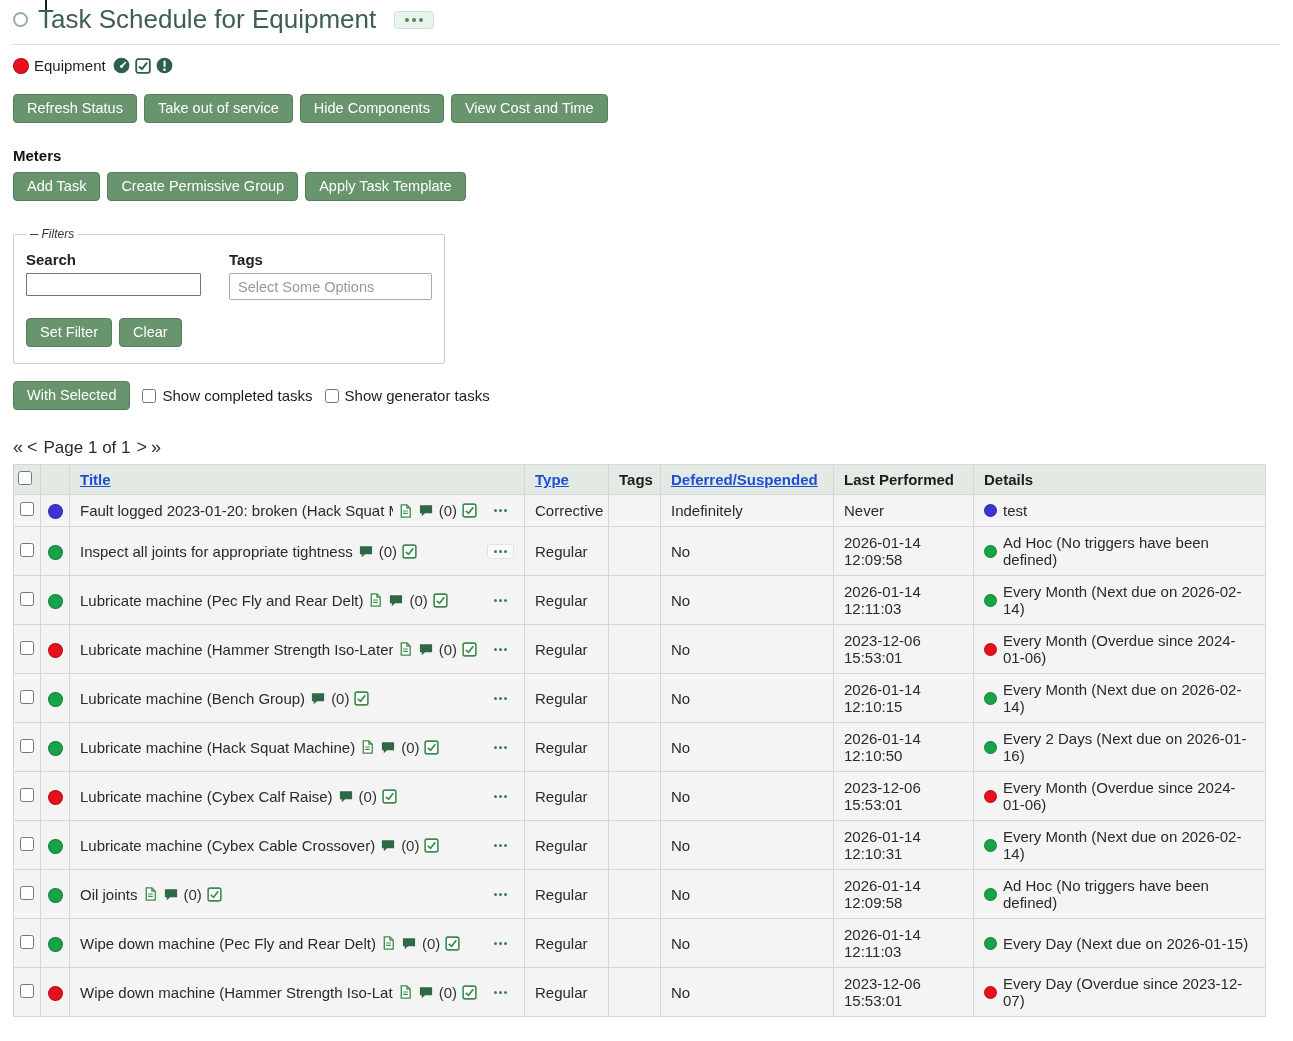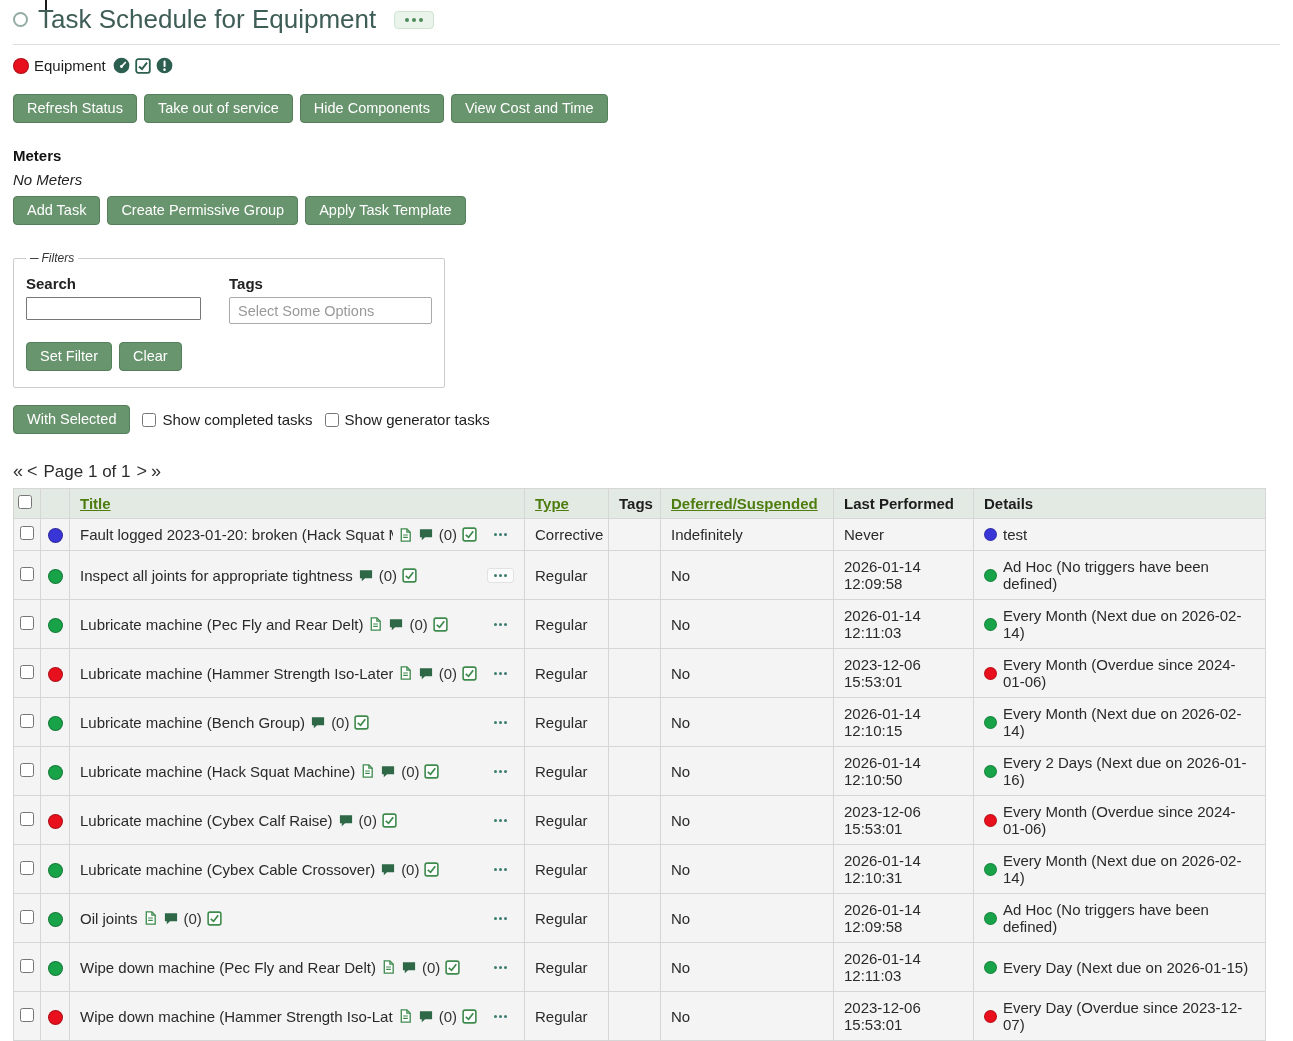--- a/index.html
+++ b/index.html
@@ -60,21 +60,21 @@
 
   
   .pagination { margin-top:27px; font-size:17px; color:#2b2b2b; display:flex; align-items:center; gap:4px; }
   .pag-arrow { cursor:pointer; font-size:18px; color:#333; }
   .pag-label { margin:0 2px; }
 
   
   table.task-table { border-collapse:collapse; table-layout:fixed; width:1253px; margin-top:6px; }
   table.task-table th, table.task-table td { border:1px solid #d6d6d6; }
   table.task-table thead th { background:#e3eae3; text-align:left; padding:6px 10px; font-weight:700; font-size:15px; color:#1d1d1d; }
-  table.task-table thead a.sort-link { color:#4d7c0f; text-decoration:underline; cursor:pointer; }
+  table.task-table thead a.sort-link { color:#1d4ed8; text-decoration:underline; cursor:pointer; }
   table.task-table tbody td { background:#f4f4f4; padding:7px 10px; font-size:15px; color:#2a2a2a; vertical-align:middle; }
   .cell-check { width:27px; text-align:center; padding:6px 4px !important; }
   .cell-dot { width:29px; text-align:center; padding:6px 2px !important; }
   .dot-15 { width:15px; height:15px; border:1px solid rgba(0,0,0,.25); vertical-align:middle; }
   .title-wrap { display:flex; align-items:center; gap:5px; }
   .title-text { white-space:nowrap; overflow:hidden; }
   .row-icon { flex:0 0 auto; display:inline-flex; }
   .comments-count { color:#333; }
   .spacer { flex:1 1 auto; }
   .kebab { display:inline-flex; align-items:center; padding:5px 5px; border-radius:3px; cursor:pointer; border:1px solid transparent; }
@@ -136,21 +136,20 @@
 
   <div class="btn-row toolbar-1">
     <button class="btn-green">Refresh Status</button>
     <button class="btn-green">Take out of service</button>
     <button class="btn-green">Hide Components</button>
     <button class="btn-green">View Cost and Time</button>
   </div>
 
   <div class="meters">
     <div class="meters-heading">Meters</div>
-    <div class="meters-empty">No Meters</div>
   </div>
 
   <div class="btn-row toolbar-2">
     <button class="btn-green">Add Task</button>
     <button class="btn-green">Create Permissive Group</button>
     <button class="btn-green">Apply Task Template</button>
   </div>
 
   <fieldset class="filters">
     <legend>

